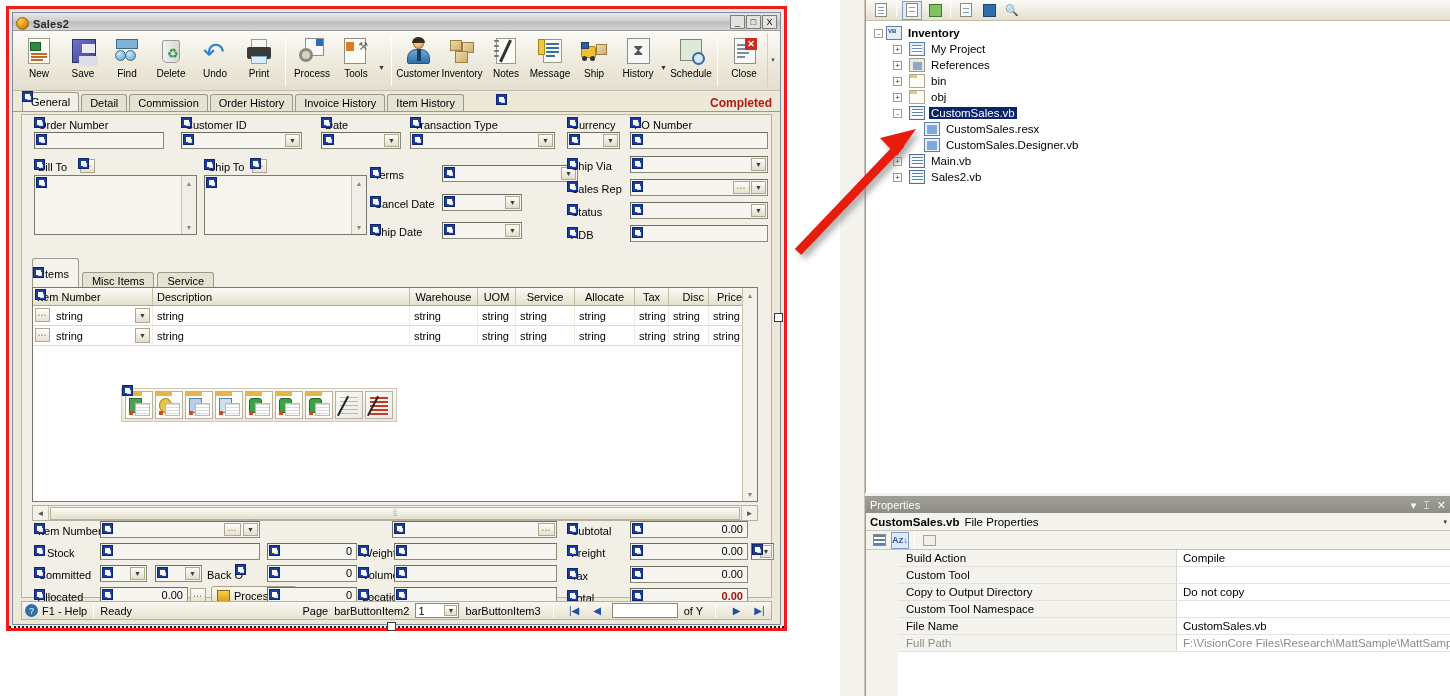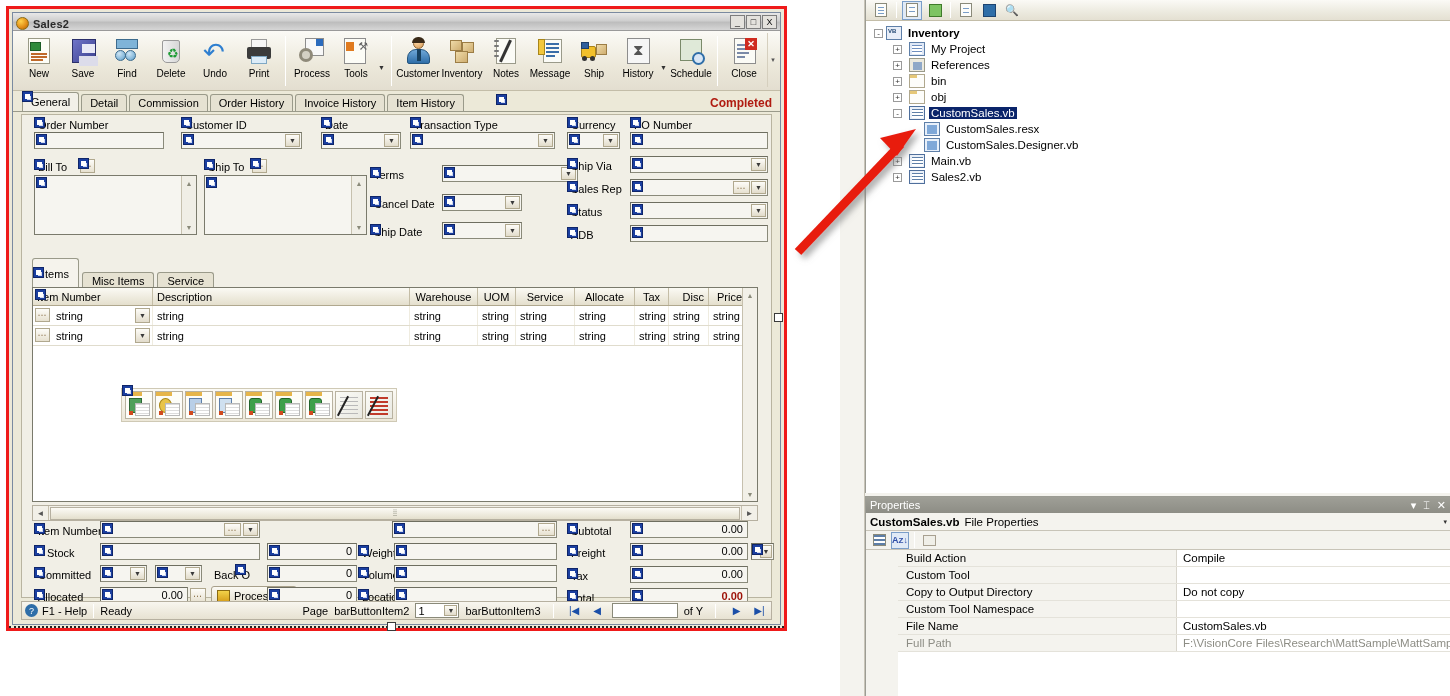--- a/index.html
+++ b/index.html
@@ -830,21 +830,21 @@
       <span class="fld-label" style="left:16px;top:454px;">Committed</span>
       <span class="dbg" style="left:12px;top:452px;"></span>
       <div class="tbox" style="left:78px;top:450px;width:47px;height:17px;">
         <span class="dbg" style="left:1px;top:1px;"></span>
         <span class="combo-btn">▼</span>
         </div>
       <div class="tbox" style="left:133px;top:450px;width:47px;height:17px;">
         <span class="dbg" style="left:1px;top:1px;"></span>
         <span class="combo-btn">▼</span>
         </div>
-      <span class="fld-label" style="left:181px;top:454px;padding-left:11px;">Back O</span>
+      <span class="fld-label" style="left:174px;top:454px;padding-left:11px;">Back O</span>
       <div class="tbox" style="left:245px;top:450px;width:90px;height:17px;">
         <span class="dbg" style="left:1px;top:1px;"></span>
         <span class="val">0</span>
         </div>
       <span class="dbg" style="left:213px;top:449px;"></span>
 
       <span class="fld-label" style="left:16px;top:476px;">Allocated</span>
       <span class="dbg" style="left:12px;top:474px;"></span>
       <div class="tbox" style="left:78px;top:472px;width:88px;height:17px;">
         <span class="dbg" style="left:1px;top:1px;"></span>

